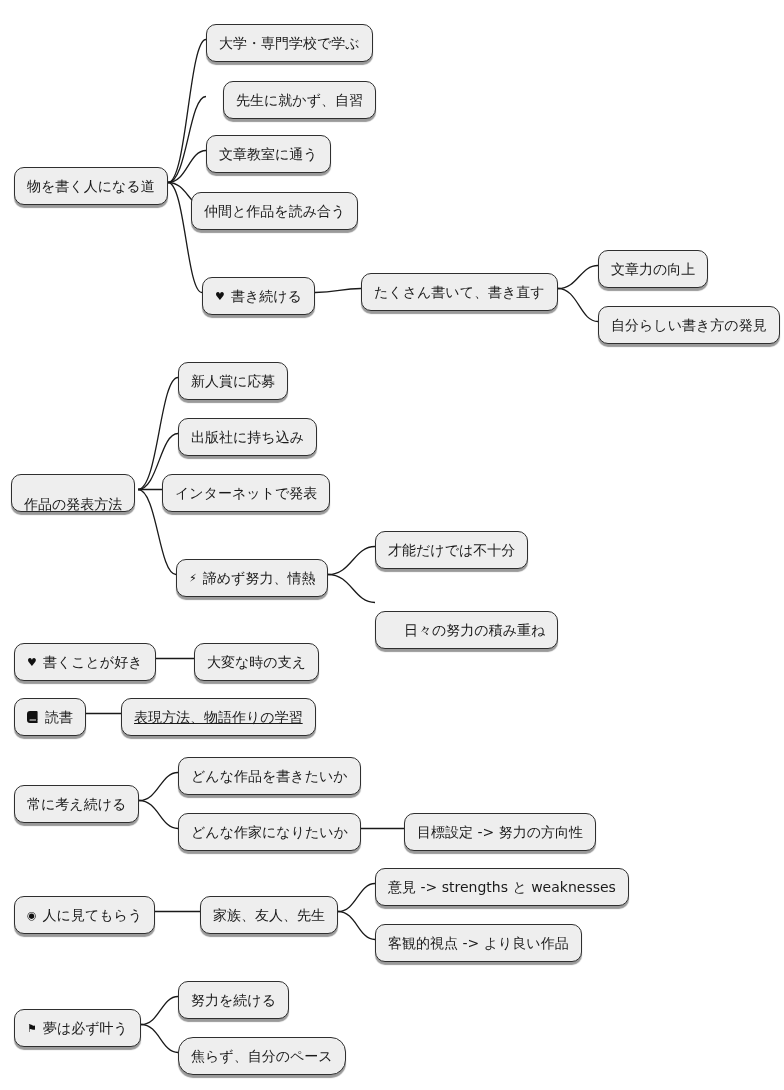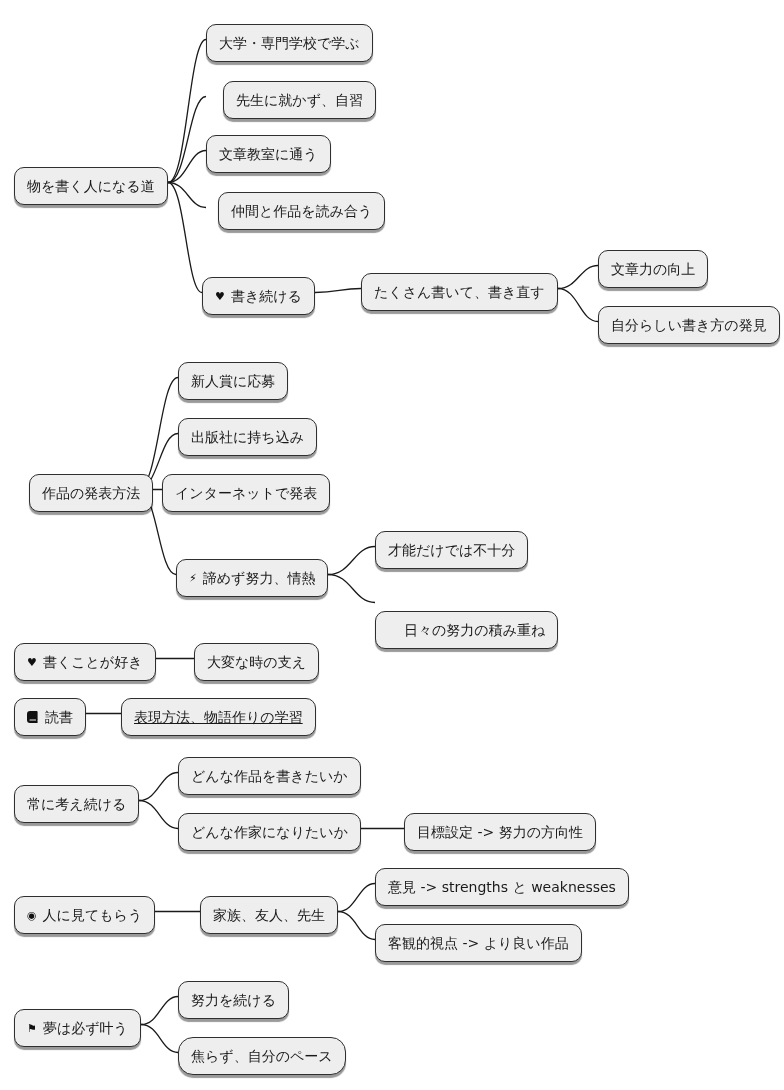--- a/index.html
+++ b/index.html
@@ -92,37 +92,37 @@
       </div>
       <div class="node" style="left: 206px; top: 24px;">
         <span class="label">大学・専門学校で学ぶ</span>
       </div>
       <div class="node" style="left: 190px; top: 81px; margin-left: 33px;">
         <span class="label">先生に就かず、自習</span>
       </div>
       <div class="node" style="left: 206px; top: 135px;">
         <span class="label">文章教室に通う</span>
       </div>
-      <div class="node" style="left: 218px; top: 192px;">
+      <div class="node" style="left: 191px; top: 192px;">
         <span class="label">仲間と作品を読み合う</span>
       </div>
       <div class="node" style="left: 202px; top: 277px;">
         <span class="icon">♥</span>
         <span class="label">書き続ける</span>
       </div>
       <div class="node" style="left: 361px; top: 273px;">
         <span class="label">たくさん書いて、書き直す</span>
       </div>
       <div class="node" style="left: 598px; top: 250px;">
         <span class="label">文章力の向上</span>
       </div>
       <div class="node" style="left: 598px; top: 306px;">
         <span class="label">自分らしい書き方の発見</span>
       </div>
-      <div class="node" style="left: 29px; top: 474px;">
+      <div class="node" style="left: 11px; top: 474px; align-items: flex-end;">
         <span class="label">作品の発表方法</span>
       </div>
       <div class="node" style="left: 178px; top: 362px;">
         <span class="label">新人賞に応募</span>
       </div>
       <div class="node" style="left: 178px; top: 418px;">
         <span class="label">出版社に持ち込み</span>
       </div>
       <div class="node" style="left: 162px; top: 474px;">
         <span class="label">インターネットで発表</span>

